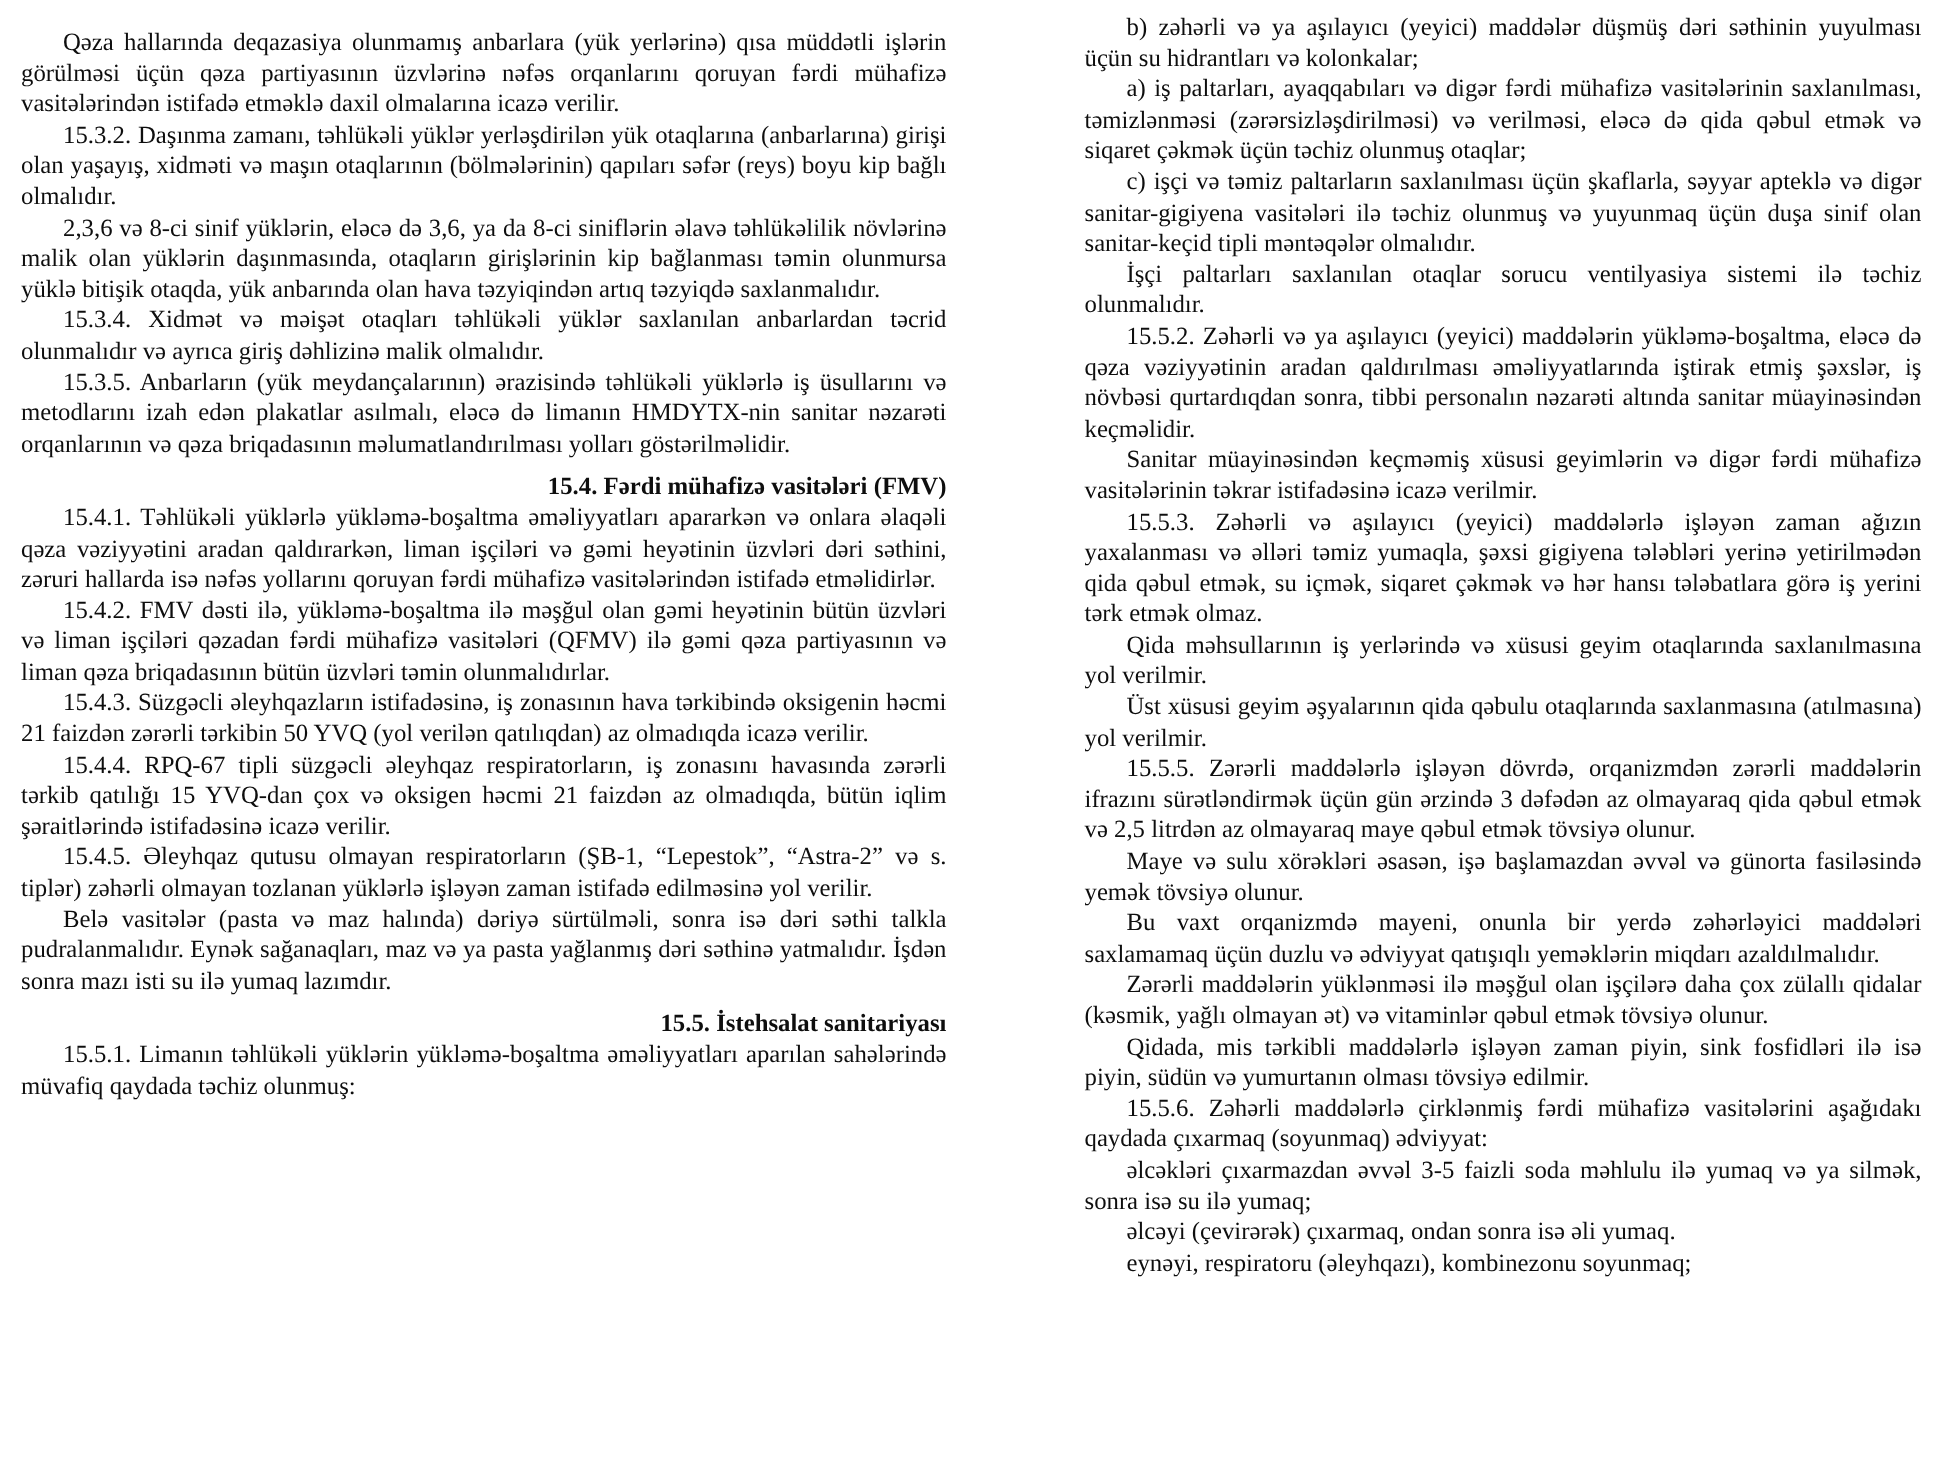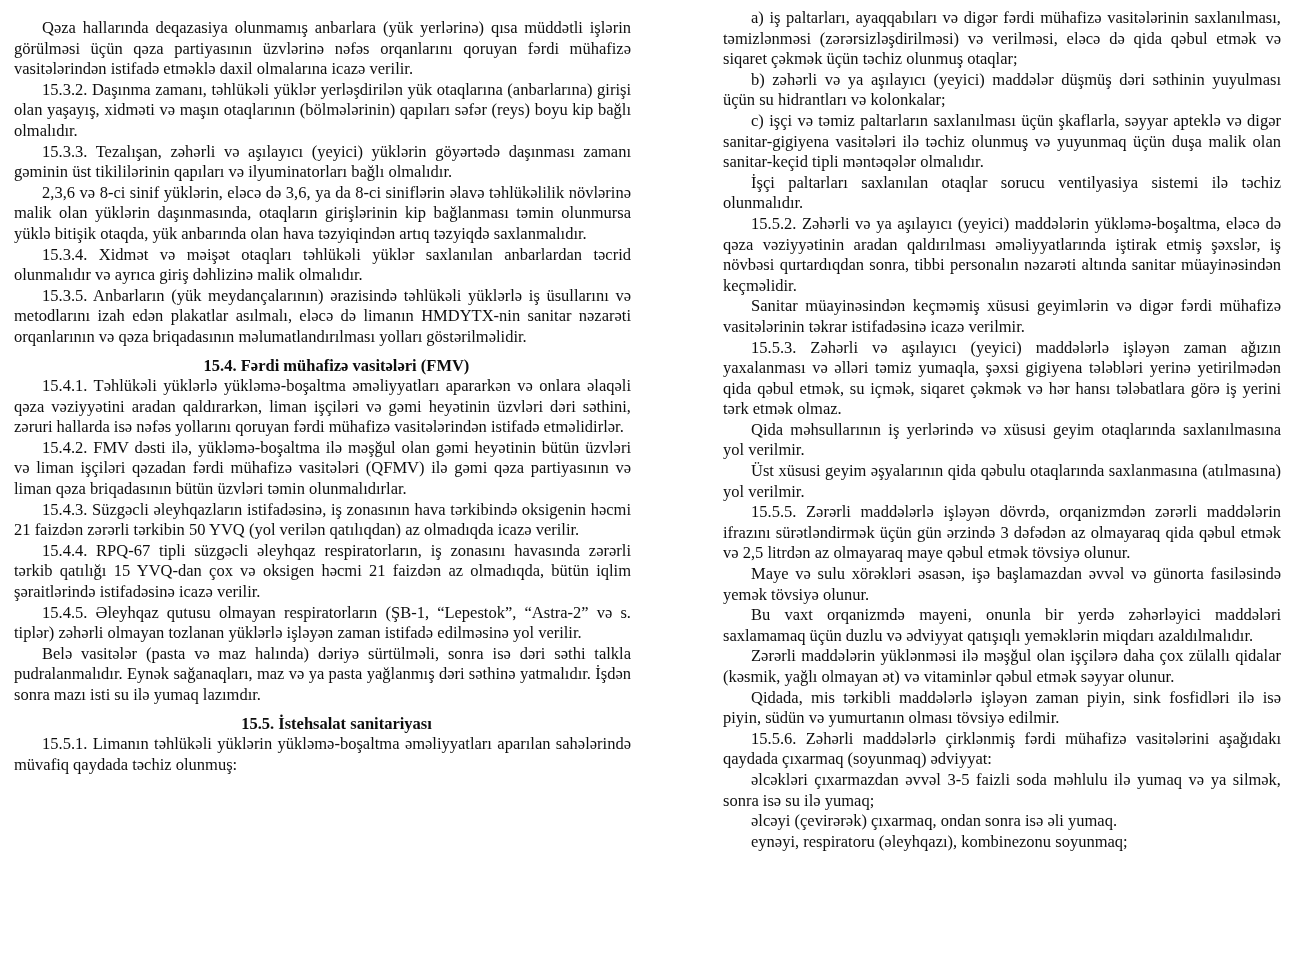--- a/index.html
+++ b/index.html
@@ -40,58 +40,57 @@
     width: 558px;
     padding-top: 2px;
   }
   .para {
     margin: 0;
     text-indent: 28px;
   }
   .para.heading {
     font-weight: bold;
     margin-top: 8px;
-    text-align: center;
+    text-align: right;
   }
 </style>
 </head>
 <body style="background: rgb(255, 255, 255); color: rgb(14, 14, 14);">
 
 <div class="page">
   <div class="column column-left">
       <p class="para">Qəza hallarında deqazasiya olunmamış anbarlara (yük yerlərinə) qısa müddətli işlərin görülməsi üçün qəza partiyasının üzvlərinə nəfəs orqanlarını qoruyan fərdi mühafizə vasitələrindən istifadə etməklə daxil olmalarına icazə verilir.</p>
       <p class="para">15.3.2. Daşınma zamanı, təhlükəli yüklər yerləşdirilən yük otaqlarına (anbarlarına) girişi olan yaşayış, xidməti və maşın otaqlarının (bölmələrinin) qapıları səfər (reys) boyu kip bağlı olmalıdır.</p>
-      <p class="para">15.3.3. Tezalışan, zəhərli və aşılayıcı (yeyici) yüklərin göyərtədə daşınması zamanı gəminin üst tikililərinin qapıları və ilyuminatorları bağlı olmalıdır.</p>
       <p class="para">2,3,6 və 8-ci sinif yüklərin, eləcə də 3,6, ya da 8-ci siniflərin əlavə təhlükəlilik növlərinə malik olan yüklərin daşınmasında, otaqların girişlərinin kip bağlanması təmin olunmursa yüklə bitişik otaqda, yük anbarında olan hava təzyiqindən artıq təzyiqdə saxlanmalıdır.</p>
       <p class="para">15.3.4. Xidmət və məişət otaqları təhlükəli yüklər saxlanılan anbarlardan təcrid olunmalıdır və ayrıca giriş dəhlizinə malik olmalıdır.</p>
       <p class="para">15.3.5. Anbarların (yük meydançalarının) ərazisində təhlükəli yüklərlə iş üsullarını və metodlarını izah edən plakatlar asılmalı, eləcə də limanın HMDYTX-nin sanitar nəzarəti orqanlarının və qəza briqadasının məlumatlandırılması yolları göstərilməlidir.</p>
       <p class="para heading">15.4. Fərdi mühafizə vasitələri (FMV)</p>
       <p class="para">15.4.1. Təhlükəli yüklərlə yükləmə-boşaltma əməliyyatları apararkən və onlara əlaqəli qəza vəziyyətini aradan qaldırarkən, liman işçiləri və gəmi heyətinin üzvləri dəri səthini, zəruri hallarda isə nəfəs yollarını qoruyan fərdi mühafizə vasitələrindən istifadə etməlidirlər.</p>
       <p class="para">15.4.2. FMV dəsti ilə, yükləmə-boşaltma ilə məşğul olan gəmi heyətinin bütün üzvləri və liman işçiləri qəzadan fərdi mühafizə vasitələri (QFMV) ilə gəmi qəza partiyasının və liman qəza briqadasının bütün üzvləri təmin olunmalıdırlar.</p>
       <p class="para">15.4.3. Süzgəcli əleyhqazların istifadəsinə, iş zonasının hava tərkibində oksigenin həcmi 21 faizdən zərərli tərkibin 50 YVQ (yol verilən qatılıqdan) az olmadıqda icazə verilir.</p>
       <p class="para">15.4.4. RPQ-67 tipli süzgəcli əleyhqaz respiratorların, iş zonasını havasında zərərli tərkib qatılığı 15 YVQ-dan çox və oksigen həcmi 21 faizdən az olmadıqda, bütün iqlim şəraitlərində istifadəsinə icazə verilir.</p>
       <p class="para">15.4.5. Əleyhqaz qutusu olmayan respiratorların (ŞB-1, “Lepestok”, “Astra-2” və s. tiplər) zəhərli olmayan tozlanan yüklərlə işləyən zaman istifadə edilməsinə yol verilir.</p>
       <p class="para">Belə vasitələr (pasta və maz halında) dəriyə sürtülməli, sonra isə dəri səthi talkla pudralanmalıdır. Eynək sağanaqları, maz və ya pasta yağlanmış dəri səthinə yatmalıdır. İşdən sonra mazı isti su ilə yumaq lazımdır.</p>
       <p class="para heading">15.5. İstehsalat sanitariyası</p>
       <p class="para">15.5.1. Limanın təhlükəli yüklərin yükləmə-boşaltma əməliyyatları aparılan sahələrində müvafiq qaydada təchiz olunmuş:</p>
     </div>
   <div class="gutter"></div>
   <div class="column column-right">
+      <p class="para">b) zəhərli və ya aşılayıcı (yeyici) maddələr düşmüş dəri səthinin yuyulması üçün su hidrantları və kolonkalar;</p>
       <p class="para">a) iş paltarları, ayaqqabıları və digər fərdi mühafizə vasitələrinin saxlanılması, təmizlənməsi (zərərsizləşdirilməsi) və verilməsi, eləcə də qida qəbul etmək və siqaret çəkmək üçün təchiz olunmuş otaqlar;</p>
-      <p class="para">b) zəhərli və ya aşılayıcı (yeyici) maddələr düşmüş dəri səthinin yuyulması üçün su hidrantları və kolonkalar;</p>
-      <p class="para">c) işçi və təmiz paltarların saxlanılması üçün şkaflarla, səyyar apteklə və digər sanitar-gigiyena vasitələri ilə təchiz olunmuş və yuyunmaq üçün duşa malik olan sanitar-keçid tipli məntəqələr olmalıdır.</p>
+      <p class="para">c) işçi və təmiz paltarların saxlanılması üçün şkaflarla, səyyar apteklə və digər sanitar-gigiyena vasitələri ilə təchiz olunmuş və yuyunmaq üçün duşa sinif olan sanitar-keçid tipli məntəqələr olmalıdır.</p>
       <p class="para">İşçi paltarları saxlanılan otaqlar sorucu ventilyasiya sistemi ilə təchiz olunmalıdır.</p>
       <p class="para">15.5.2. Zəhərli və ya aşılayıcı (yeyici) maddələrin yükləmə-boşaltma, eləcə də qəza vəziyyətinin aradan qaldırılması əməliyyatlarında iştirak etmiş şəxslər, iş növbəsi qurtardıqdan sonra, tibbi personalın nəzarəti altında sanitar müayinəsindən keçməlidir.</p>
       <p class="para">Sanitar müayinəsindən keçməmiş xüsusi geyimlərin və digər fərdi mühafizə vasitələrinin təkrar istifadəsinə icazə verilmir.</p>
       <p class="para">15.5.3. Zəhərli və aşılayıcı (yeyici) maddələrlə işləyən zaman ağızın yaxalanması və əlləri təmiz yumaqla, şəxsi gigiyena tələbləri yerinə yetirilmədən qida qəbul etmək, su içmək, siqaret çəkmək və hər hansı tələbatlara görə iş yerini tərk etmək olmaz.</p>
       <p class="para">Qida məhsullarının iş yerlərində və xüsusi geyim otaqlarında saxlanılmasına yol verilmir.</p>
       <p class="para">Üst xüsusi geyim əşyalarının qida qəbulu otaqlarında saxlanmasına (atılmasına) yol verilmir.</p>
       <p class="para">15.5.5. Zərərli maddələrlə işləyən dövrdə, orqanizmdən zərərli maddələrin ifrazını sürətləndirmək üçün gün ərzində 3 dəfədən az olmayaraq qida qəbul etmək və 2,5 litrdən az olmayaraq maye qəbul etmək tövsiyə olunur.</p>
       <p class="para">Maye və sulu xörəkləri əsasən, işə başlamazdan əvvəl və günorta fasiləsində yemək tövsiyə olunur.</p>
       <p class="para">Bu vaxt orqanizmdə mayeni, onunla bir yerdə zəhərləyici maddələri saxlamamaq üçün duzlu və ədviyyat qatışıqlı yeməklərin miqdarı azaldılmalıdır.</p>
-      <p class="para">Zərərli maddələrin yüklənməsi ilə məşğul olan işçilərə daha çox zülallı qidalar (kəsmik, yağlı olmayan ət) və vitaminlər qəbul etmək səyyar olunur.</p>
+      <p class="para">Zərərli maddələrin yüklənməsi ilə məşğul olan işçilərə daha çox zülallı qidalar (kəsmik, yağlı olmayan ət) və vitaminlər qəbul etmək tövsiyə olunur.</p>
       <p class="para">Qidada, mis tərkibli maddələrlə işləyən zaman piyin, sink fosfidləri ilə isə piyin, südün və yumurtanın olması tövsiyə edilmir.</p>
       <p class="para">15.5.6. Zəhərli maddələrlə çirklənmiş fərdi mühafizə vasitələrini aşağıdakı qaydada çıxarmaq (soyunmaq) ədviyyat:</p>
       <p class="para">əlcəkləri çıxarmazdan əvvəl 3-5 faizli soda məhlulu ilə yumaq və ya silmək, sonra isə su ilə yumaq;</p>
       <p class="para">əlcəyi (çevirərək) çıxarmaq, ondan sonra isə əli yumaq.</p>
       <p class="para">eynəyi, respiratoru (əleyhqazı), kombinezonu soyunmaq;</p>
     </div>
 </div>
 
 </body></html>

